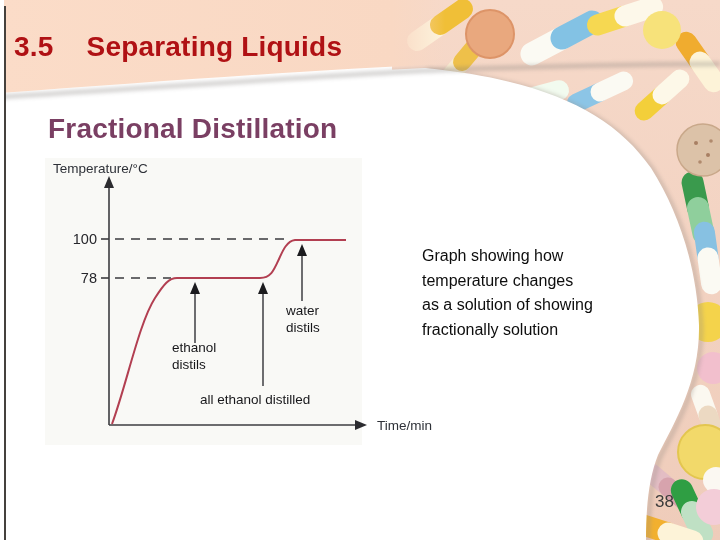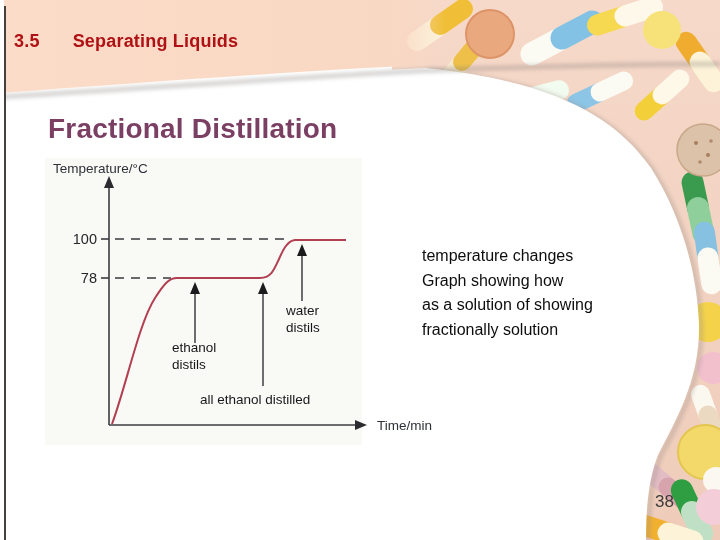--- a/index.html
+++ b/index.html
@@ -7,21 +7,21 @@
     position:relative;width:720px;height:540px;overflow:hidden;
     background:#ffffff;font-family:"Liberation Sans",sans-serif;
     -webkit-font-smoothing:antialiased;
   }
   #bg-svg,#graph-svg{position:absolute;}
   #bg-svg{left:0;top:0;}
   #graph-svg{left:45px;top:158px;}
   .abs{position:absolute;}
   #title-bar{
     left:14px;top:31px;display:flex;gap:33px;align-items:baseline;
-    font-weight:bold;font-size:18px;color:#b01114;letter-spacing:.2px;
+    font-weight:bold;font-size:28px;color:#b01114;letter-spacing:.2px;
   }
   #section-heading{
     left:48px;top:113px;font-weight:bold;font-size:28px;color:#7a3f63;
     letter-spacing:.2px;
   }
   #caption{
     left:422px;top:244px;width:230px;font-size:16px;line-height:24.5px;color:#0d0d0d;
   }
   #caption span{display:block;white-space:nowrap;}
   #page-number{
@@ -197,21 +197,21 @@
     <text x="127" y="194" font-size="13.5" fill="#17171a">ethanol</text>
     <text x="127" y="211" font-size="13.5" fill="#17171a">distils</text>
     <text x="155" y="246" font-size="13.5" fill="#17171a">all ethanol distilled</text>
     <text x="241" y="157" font-size="13.5" fill="#17171a">water</text>
     <text x="241" y="174" font-size="13.5" fill="#17171a">distils</text>
 
     <text x="332" y="272" font-size="13.5" fill="#2e3138">Time/min</text>
   </svg>
 
   <div class="abs" id="caption">
+    <span>Graph showing how</span>
     <span>temperature changes</span>
-    <span>Graph showing how</span>
     <span>as a solution of showing</span>
     <span>fractionally solution</span>
   </div>
 
   <div class="abs" id="page-number">38</div>
 
 </div>
 
 </body></html>

